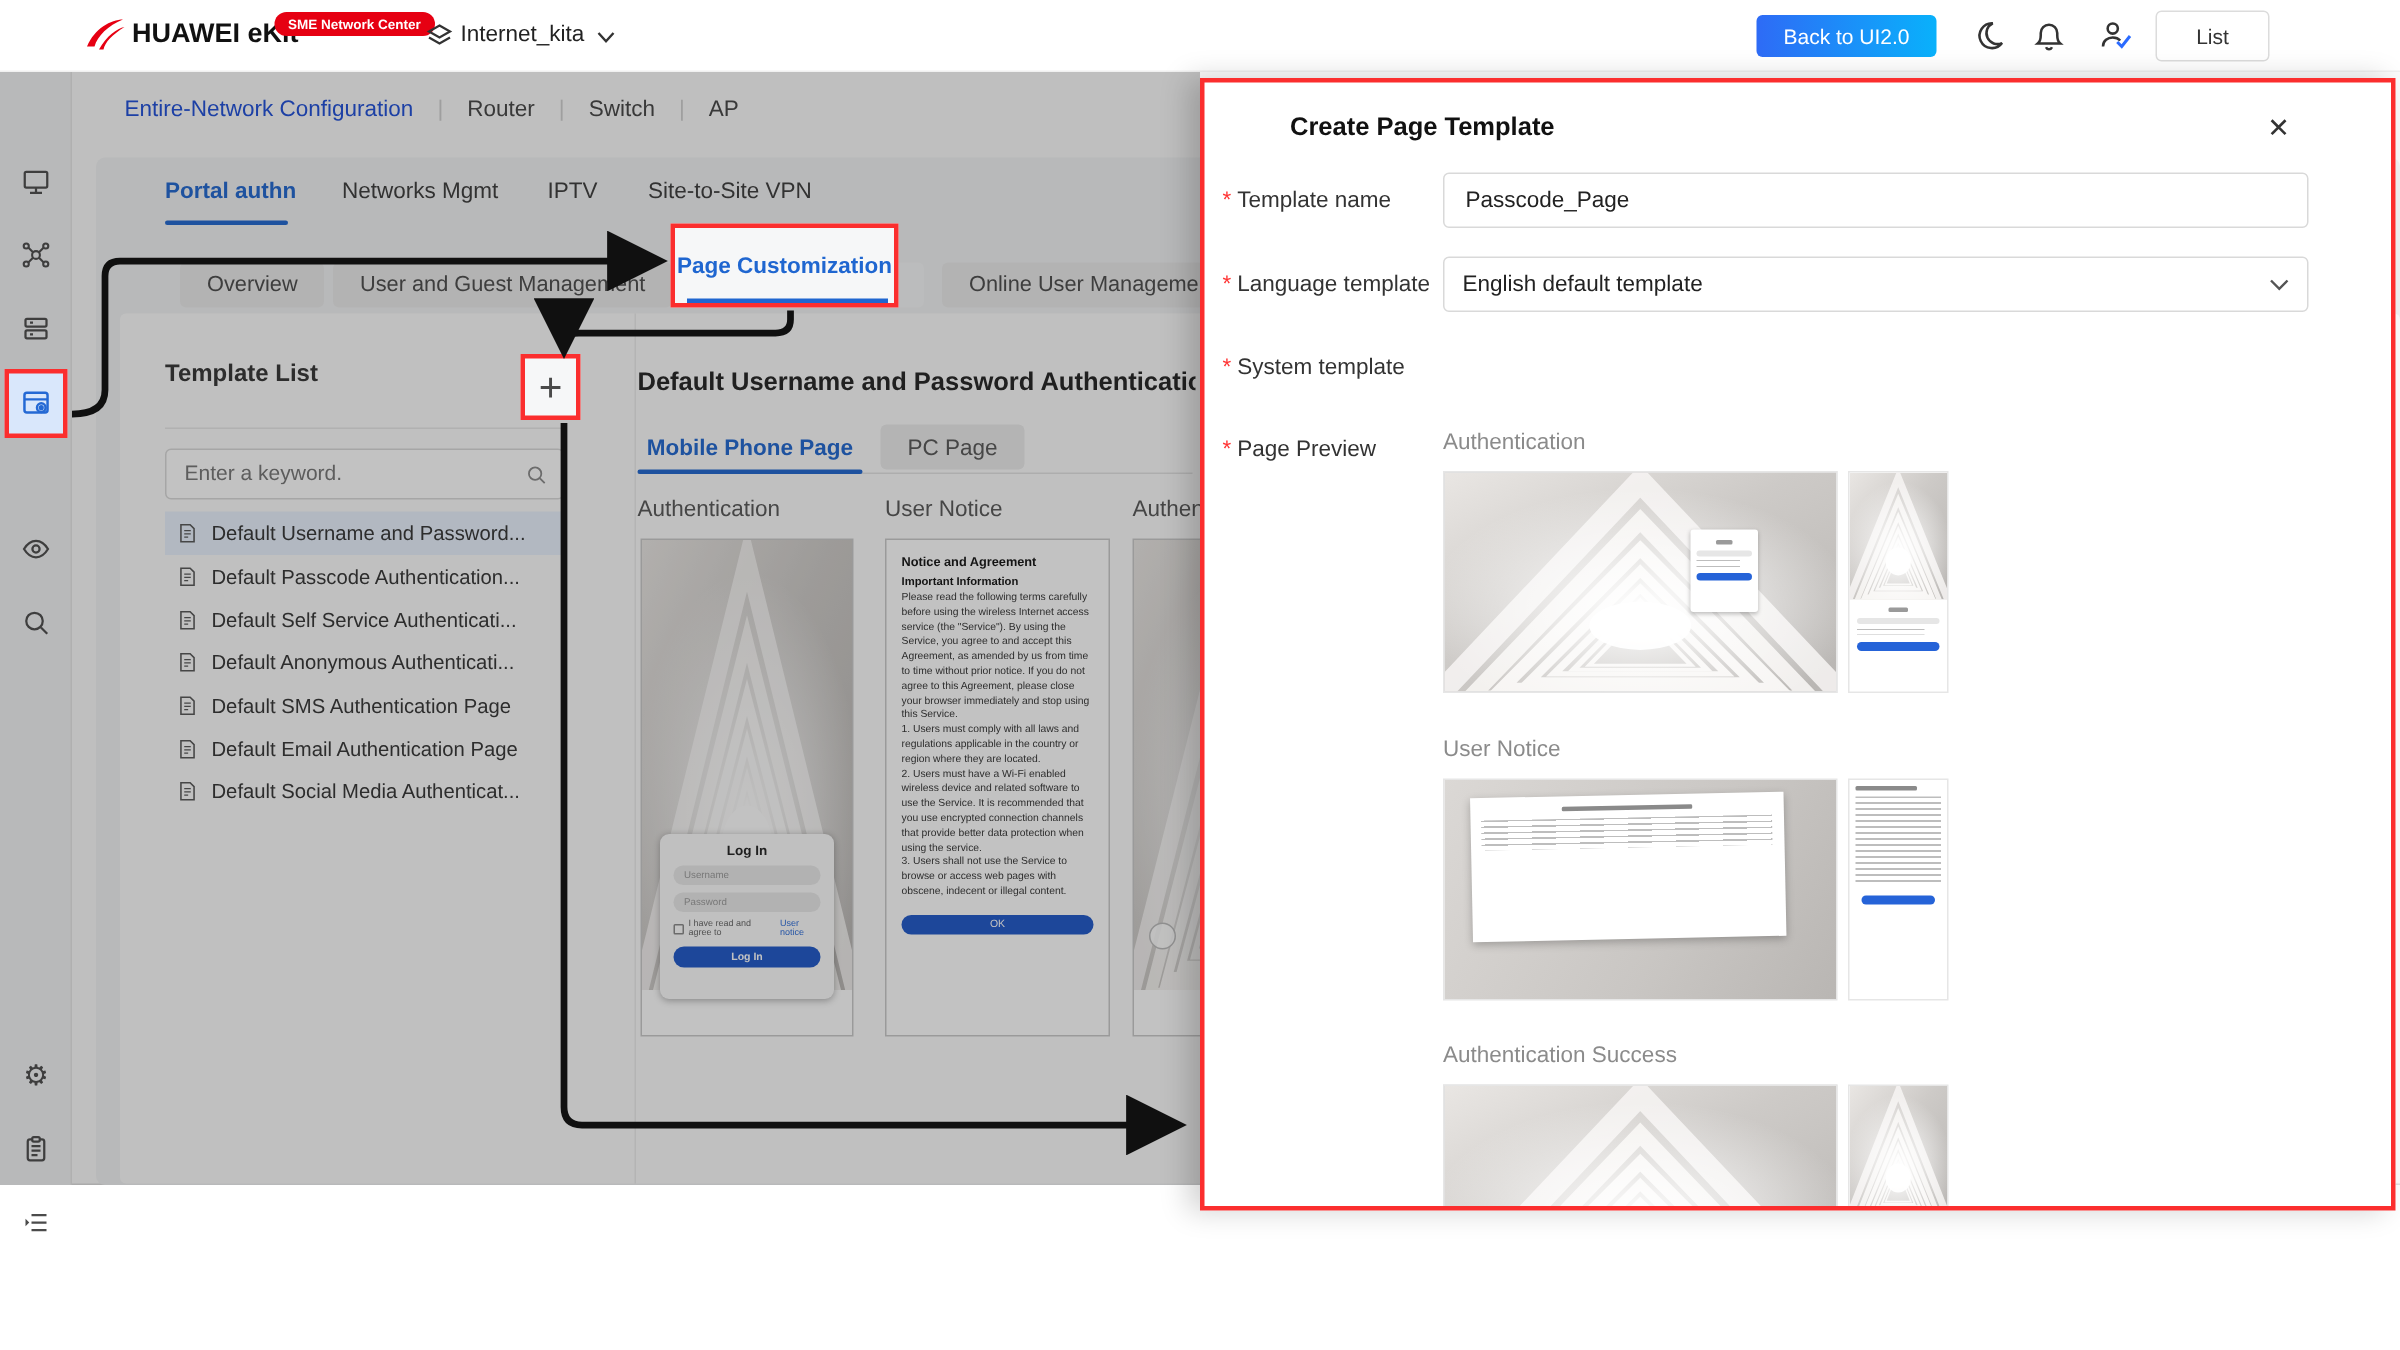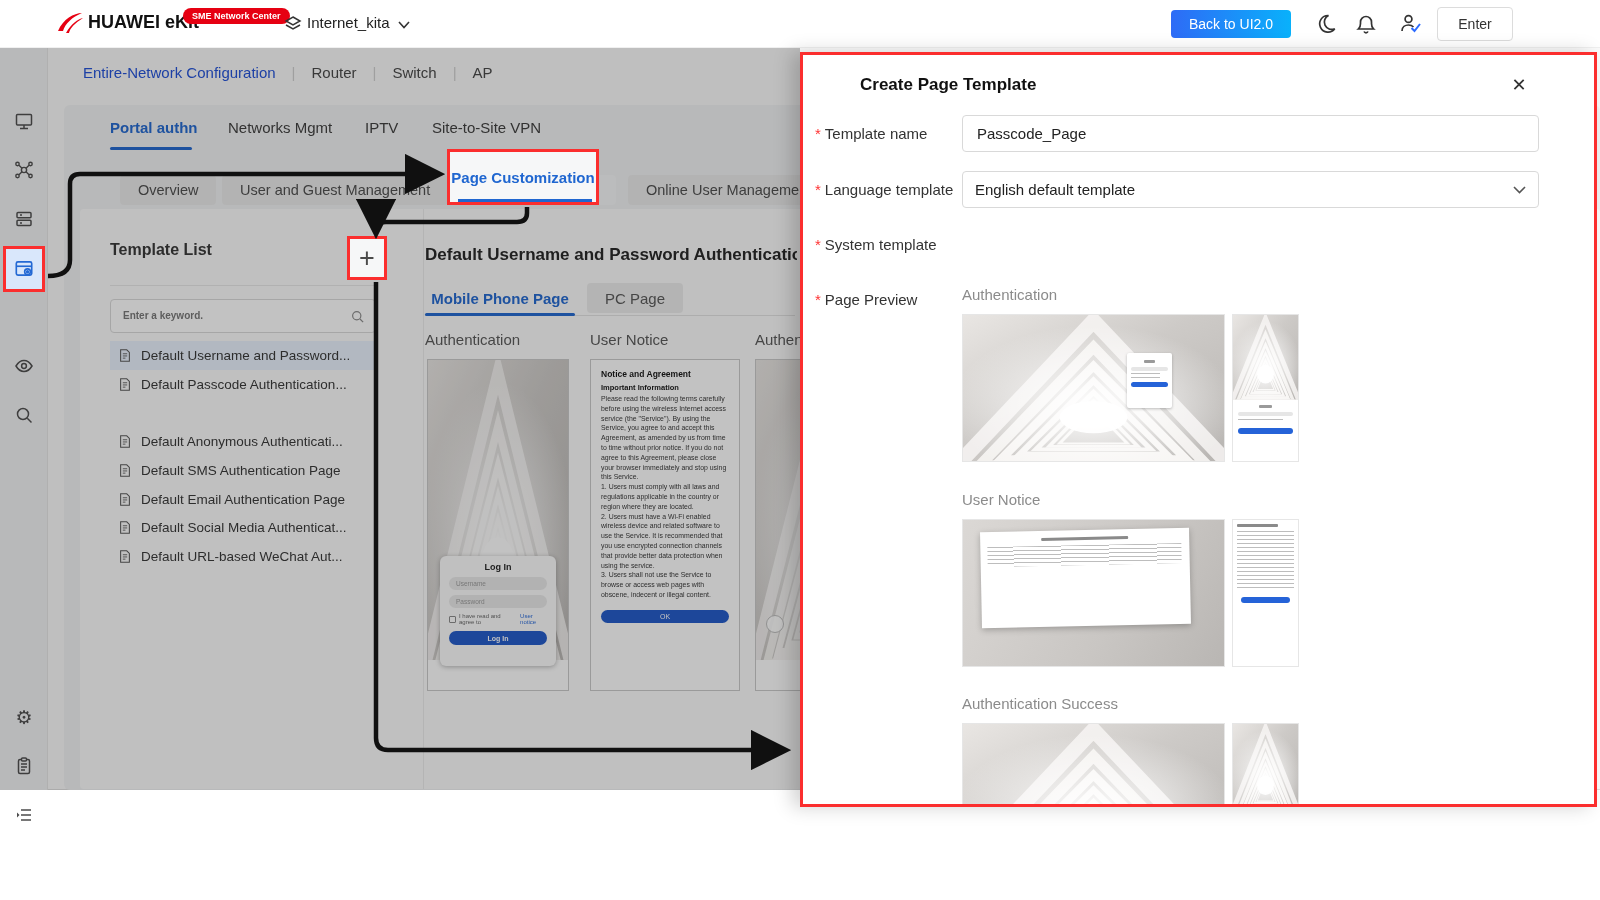--- a/index.html
+++ b/index.html
@@ -42,21 +42,21 @@
         background:#ebebeb;border-radius:4px;font-size:14.5px;color:#4a4a4a;white-space:nowrap;}
   #panel{position:absolute;left:16px;top:104px;width:1520px;height:580px;background:#fdfdfd;border-radius:4px;}
   .vdivider{position:absolute;left:343px;top:0;width:1px;height:580px;background:#ececec;}
 
   
   .tl-title{position:absolute;left:30px;top:32px;font-size:16px;font-weight:700;color:#333;}
   .tl-divider{position:absolute;left:30px;top:76px;width:266px;height:1px;background:#e8e8e8;}
   .tl-search{position:absolute;left:30px;top:90px;width:266px;height:34px;border:1px solid #d9d9d9;
              border-radius:4px;background:#fff;}
   .tl-search input{width:230px;height:30px;border:0;outline:none;background:transparent;
-                   font-size:10px;color:#333;padding:0 0 0 12px;font-family:inherit;font-weight:bold;}
+                   font-size:14px;color:#333;padding:0 0 0 12px;font-family:inherit;}
   .tl-search svg{position:absolute;right:10px;top:9px;}
   .tl-row{position:absolute;left:30px;width:266px;height:29px;display:flex;align-items:center;
           gap:9px;padding-left:8px;font-size:13.5px;color:#333;white-space:nowrap;overflow:hidden;}
   .tl-row.sel{background:#e9f2fe;}
 
   
   .dt-title{position:absolute;left:345px;top:36px;width:372px;font-size:17px;font-weight:700;
             color:#222;white-space:nowrap;overflow:hidden;}
   .dt-tab{position:absolute;top:74px;height:30px;display:flex;align-items:center;justify-content:center;
           font-size:15px;}
@@ -182,21 +182,21 @@
     </svg>
     <svg class="tb-ico" style="left:1354px" viewBox="0 0 24 24" fill="none" stroke="#333" stroke-width="1.7">
       <path d="M4.5 17 H19.5 C19.5 17 17.5 15.3 17.5 11.5 V10 A5.5 5.5 0 0 0 6.5 10 V11.5 C6.5 15.3 4.5 17 4.5 17 Z"></path>
       <path d="M10 19.5 a2.2 2.2 0 0 0 4 0"></path>
     </svg>
     <svg class="tb-ico" style="left:1398px" viewBox="0 0 24 24" fill="none">
       <circle cx="10.5" cy="7" r="3.4" stroke="#333" stroke-width="1.7"></circle>
       <path d="M4 19 c0-4 3.2-6 6.5-6 c2 0 3.8.7 5 2" stroke="#333" stroke-width="1.7"></path>
       <path d="M13.5 16 l3 3 l5.5 -7" stroke="#2b6bff" stroke-width="2"></path>
     </svg>
-    <div class="tb-btn-home">Enter</div>
+    <div class="tb-btn-home">List</div>
   </div>
 
   <div id="sidebar">
     <div class="side-ico" style="top:49px">
       <svg width="20" height="20" viewBox="0 0 20 20" fill="none" stroke="#4b4b4b" stroke-width="1.5">
         <rect x="2.5" y="3.5" width="15" height="10.5" rx="1"></rect>
           <path d="M10 14 v3 M6 17.5 h8"></path>
       </svg>
     </div>
     <div class="side-ico" style="top:98px">
@@ -304,20 +304,27 @@
             </svg>
           <span>Default Username and Password...</span>
         </div>
         <div class="tl-row" style="top:161px">
           <svg width="14" height="15" viewBox="0 0 16 16">
               <path d="M3 1.5 h7 l3 3 V14.5 H3 Z" fill="none" stroke="#555" stroke-width="1.2"></path>
               <path d="M5.5 6 h5 M5.5 8.5 h5 M5.5 11 h3" stroke="#555" stroke-width="1"></path>
             </svg>
           <span>Default Passcode Authentication...</span>
         </div>
+        <div class="tl-row" style="top:190px">
+          <svg width="14" height="15" viewBox="0 0 16 16">
+              <path d="M3 1.5 h7 l3 3 V14.5 H3 Z" fill="none" stroke="#555" stroke-width="1.2"></path>
+              <path d="M5.5 6 h5 M5.5 8.5 h5 M5.5 11 h3" stroke="#555" stroke-width="1"></path>
+            </svg>
+          <span>Default Self Service Authenticati...</span>
+        </div>
         <div class="tl-row" style="top:218px">
           <svg width="14" height="15" viewBox="0 0 16 16">
               <path d="M3 1.5 h7 l3 3 V14.5 H3 Z" fill="none" stroke="#555" stroke-width="1.2"></path>
               <path d="M5.5 6 h5 M5.5 8.5 h5 M5.5 11 h3" stroke="#555" stroke-width="1"></path>
             </svg>
           <span>Default Anonymous Authenticati...</span>
         </div>
         <div class="tl-row" style="top:247px">
           <svg width="14" height="15" viewBox="0 0 16 16">
               <path d="M3 1.5 h7 l3 3 V14.5 H3 Z" fill="none" stroke="#555" stroke-width="1.2"></path>
@@ -331,27 +338,20 @@
               <path d="M5.5 6 h5 M5.5 8.5 h5 M5.5 11 h3" stroke="#555" stroke-width="1"></path>
             </svg>
           <span>Default Email Authentication Page</span>
         </div>
         <div class="tl-row" style="top:304px">
           <svg width="14" height="15" viewBox="0 0 16 16">
               <path d="M3 1.5 h7 l3 3 V14.5 H3 Z" fill="none" stroke="#555" stroke-width="1.2"></path>
               <path d="M5.5 6 h5 M5.5 8.5 h5 M5.5 11 h3" stroke="#555" stroke-width="1"></path>
             </svg>
           <span>Default Social Media Authenticat...</span>
-        </div>
-        <div class="tl-row" style="top:333px">
-          <svg width="14" height="15" viewBox="0 0 16 16">
-              <path d="M3 1.5 h7 l3 3 V14.5 H3 Z" fill="none" stroke="#555" stroke-width="1.2"></path>
-              <path d="M5.5 6 h5 M5.5 8.5 h5 M5.5 11 h3" stroke="#555" stroke-width="1"></path>
-            </svg>
-          <span>Default URL-based WeChat Aut...</span>
         </div>
 
         <div class="dt-title">Default Username and Password Authentication Page</div>
         <div class="dt-tab" style="left:345px;width:150px;color:#1f66d0;font-weight:700">
             <span>Mobile Phone Page</span>
           </div>
         <div class="dt-tab" style="left:507px;width:96px;background:#ececec;border-radius:4px;color:#555">
             <span>PC Page</span>
           </div>
         <div class="dt-tabline"></div>

